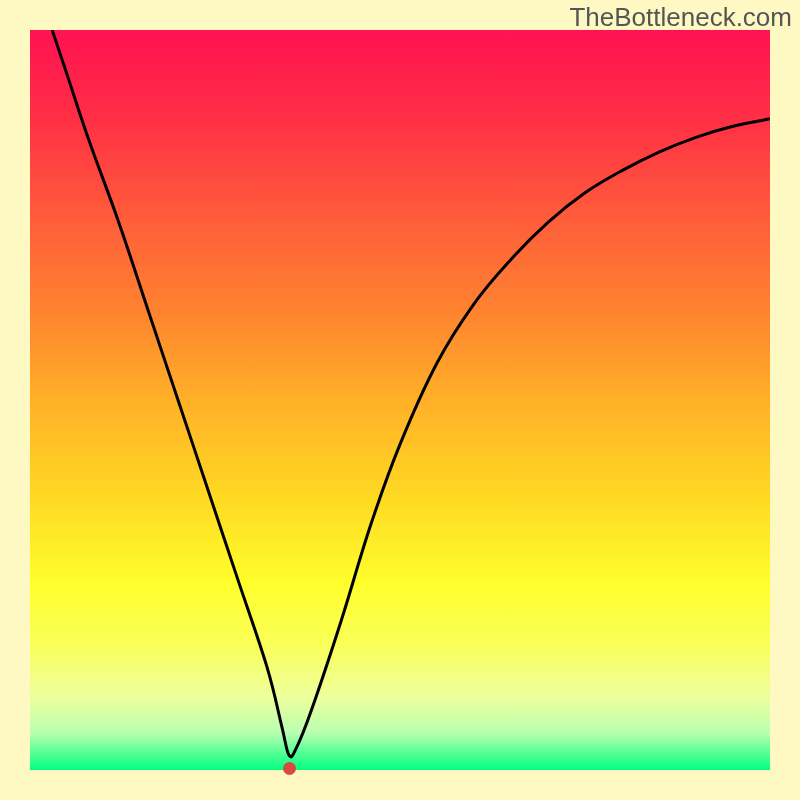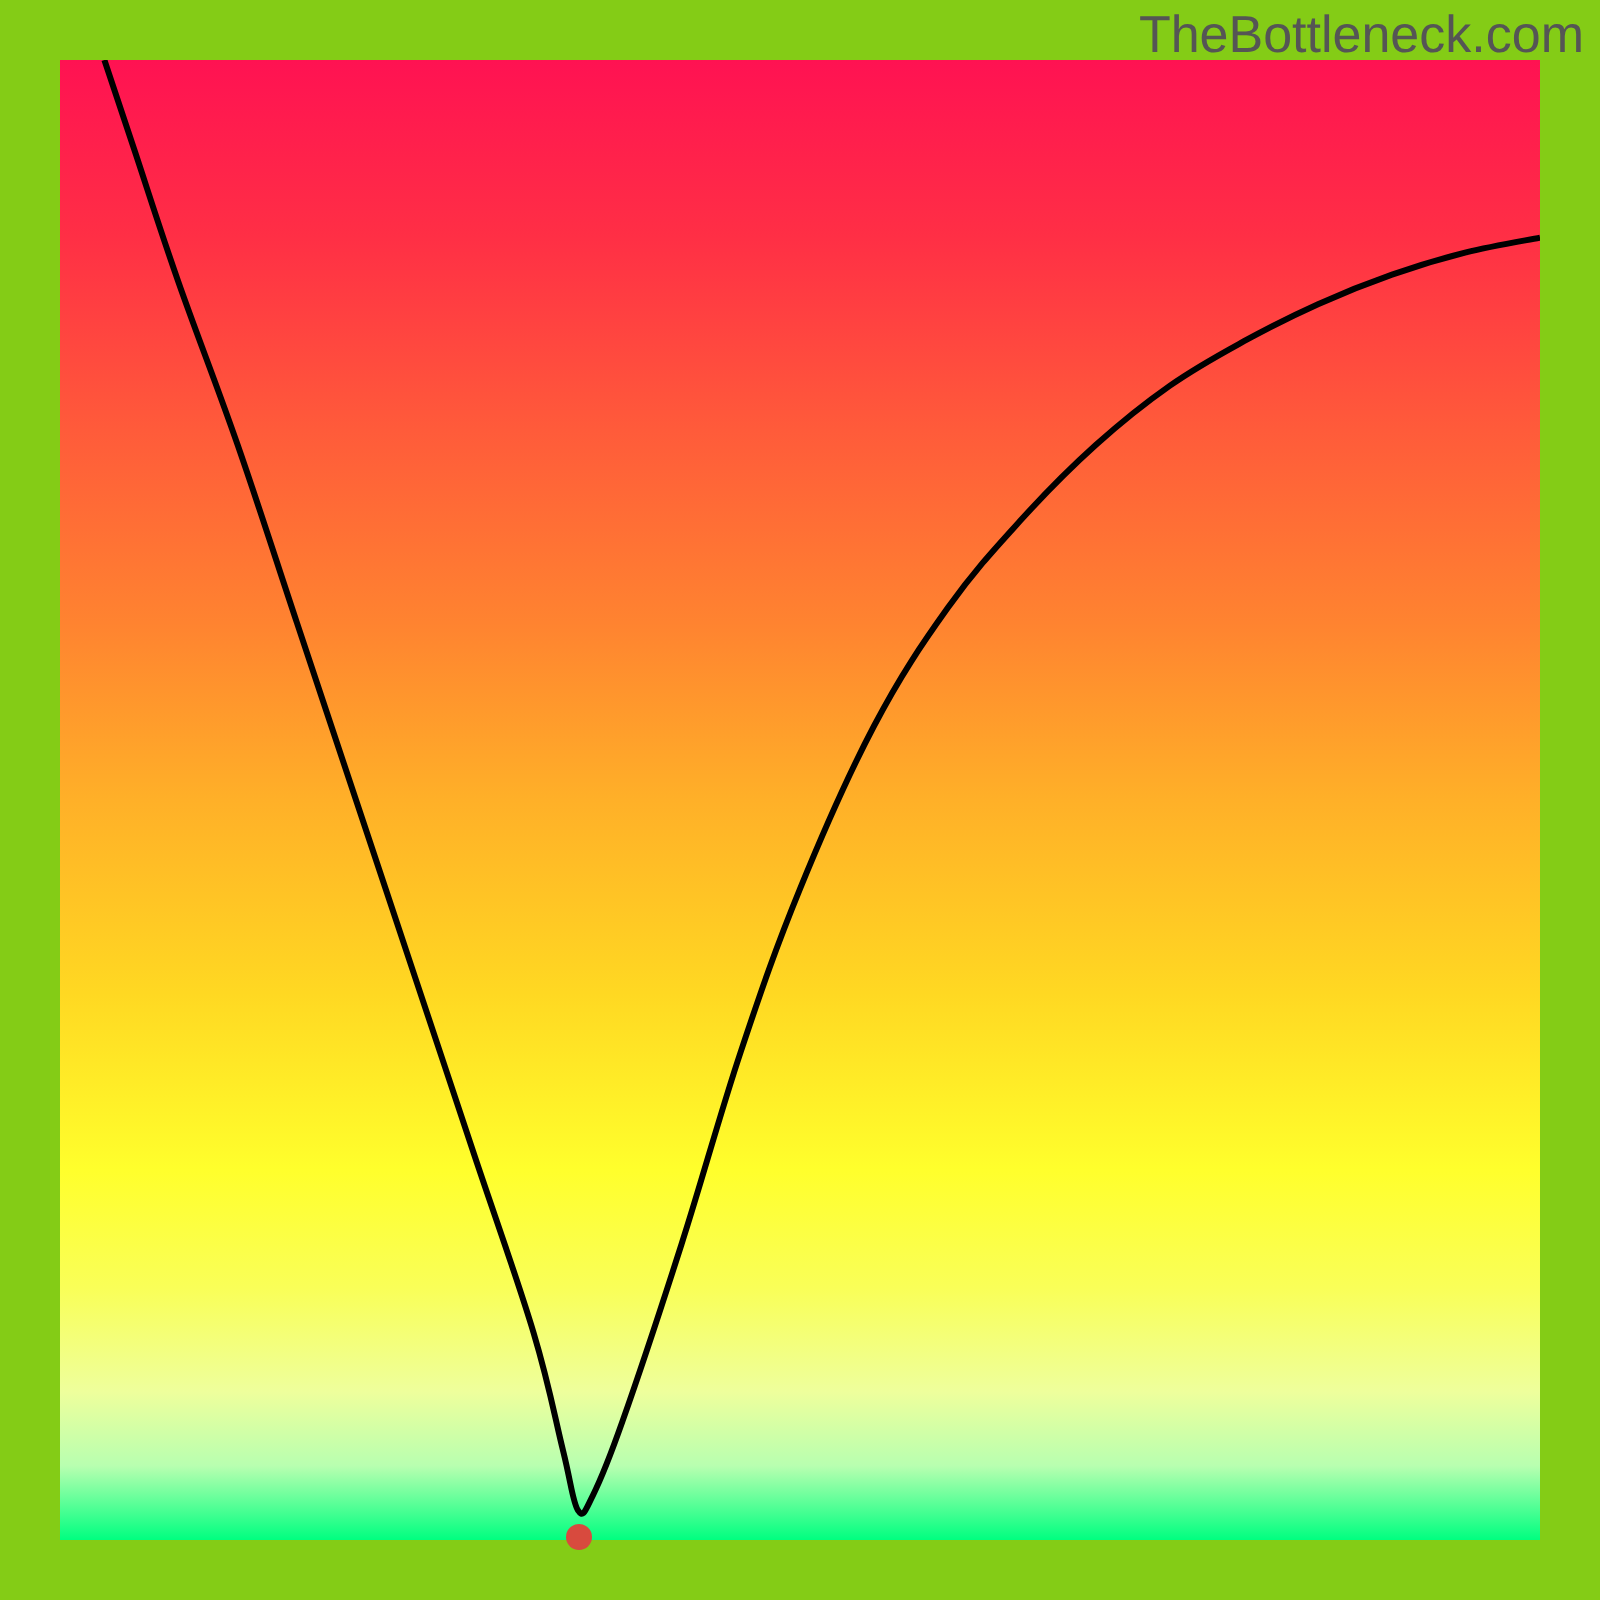--- a/index.html
+++ b/index.html
@@ -6,21 +6,21 @@
     margin: 0;
     padding: 0;
     width: 800px;
     height: 800px;
     overflow: hidden;
     font-family: Arial, Helvetica, sans-serif;
   }
   .outer {
     width: 800px;
     height: 800px;
-    background: #84cc16;
+    background: #fef9c3;
     position: relative;
   }
   .attribution {
     position: absolute;
     top: 2px;
     right: 8px;
     color: #555;
     font-size: 26px;
     font-weight: 400;
     letter-spacing: 0px;

